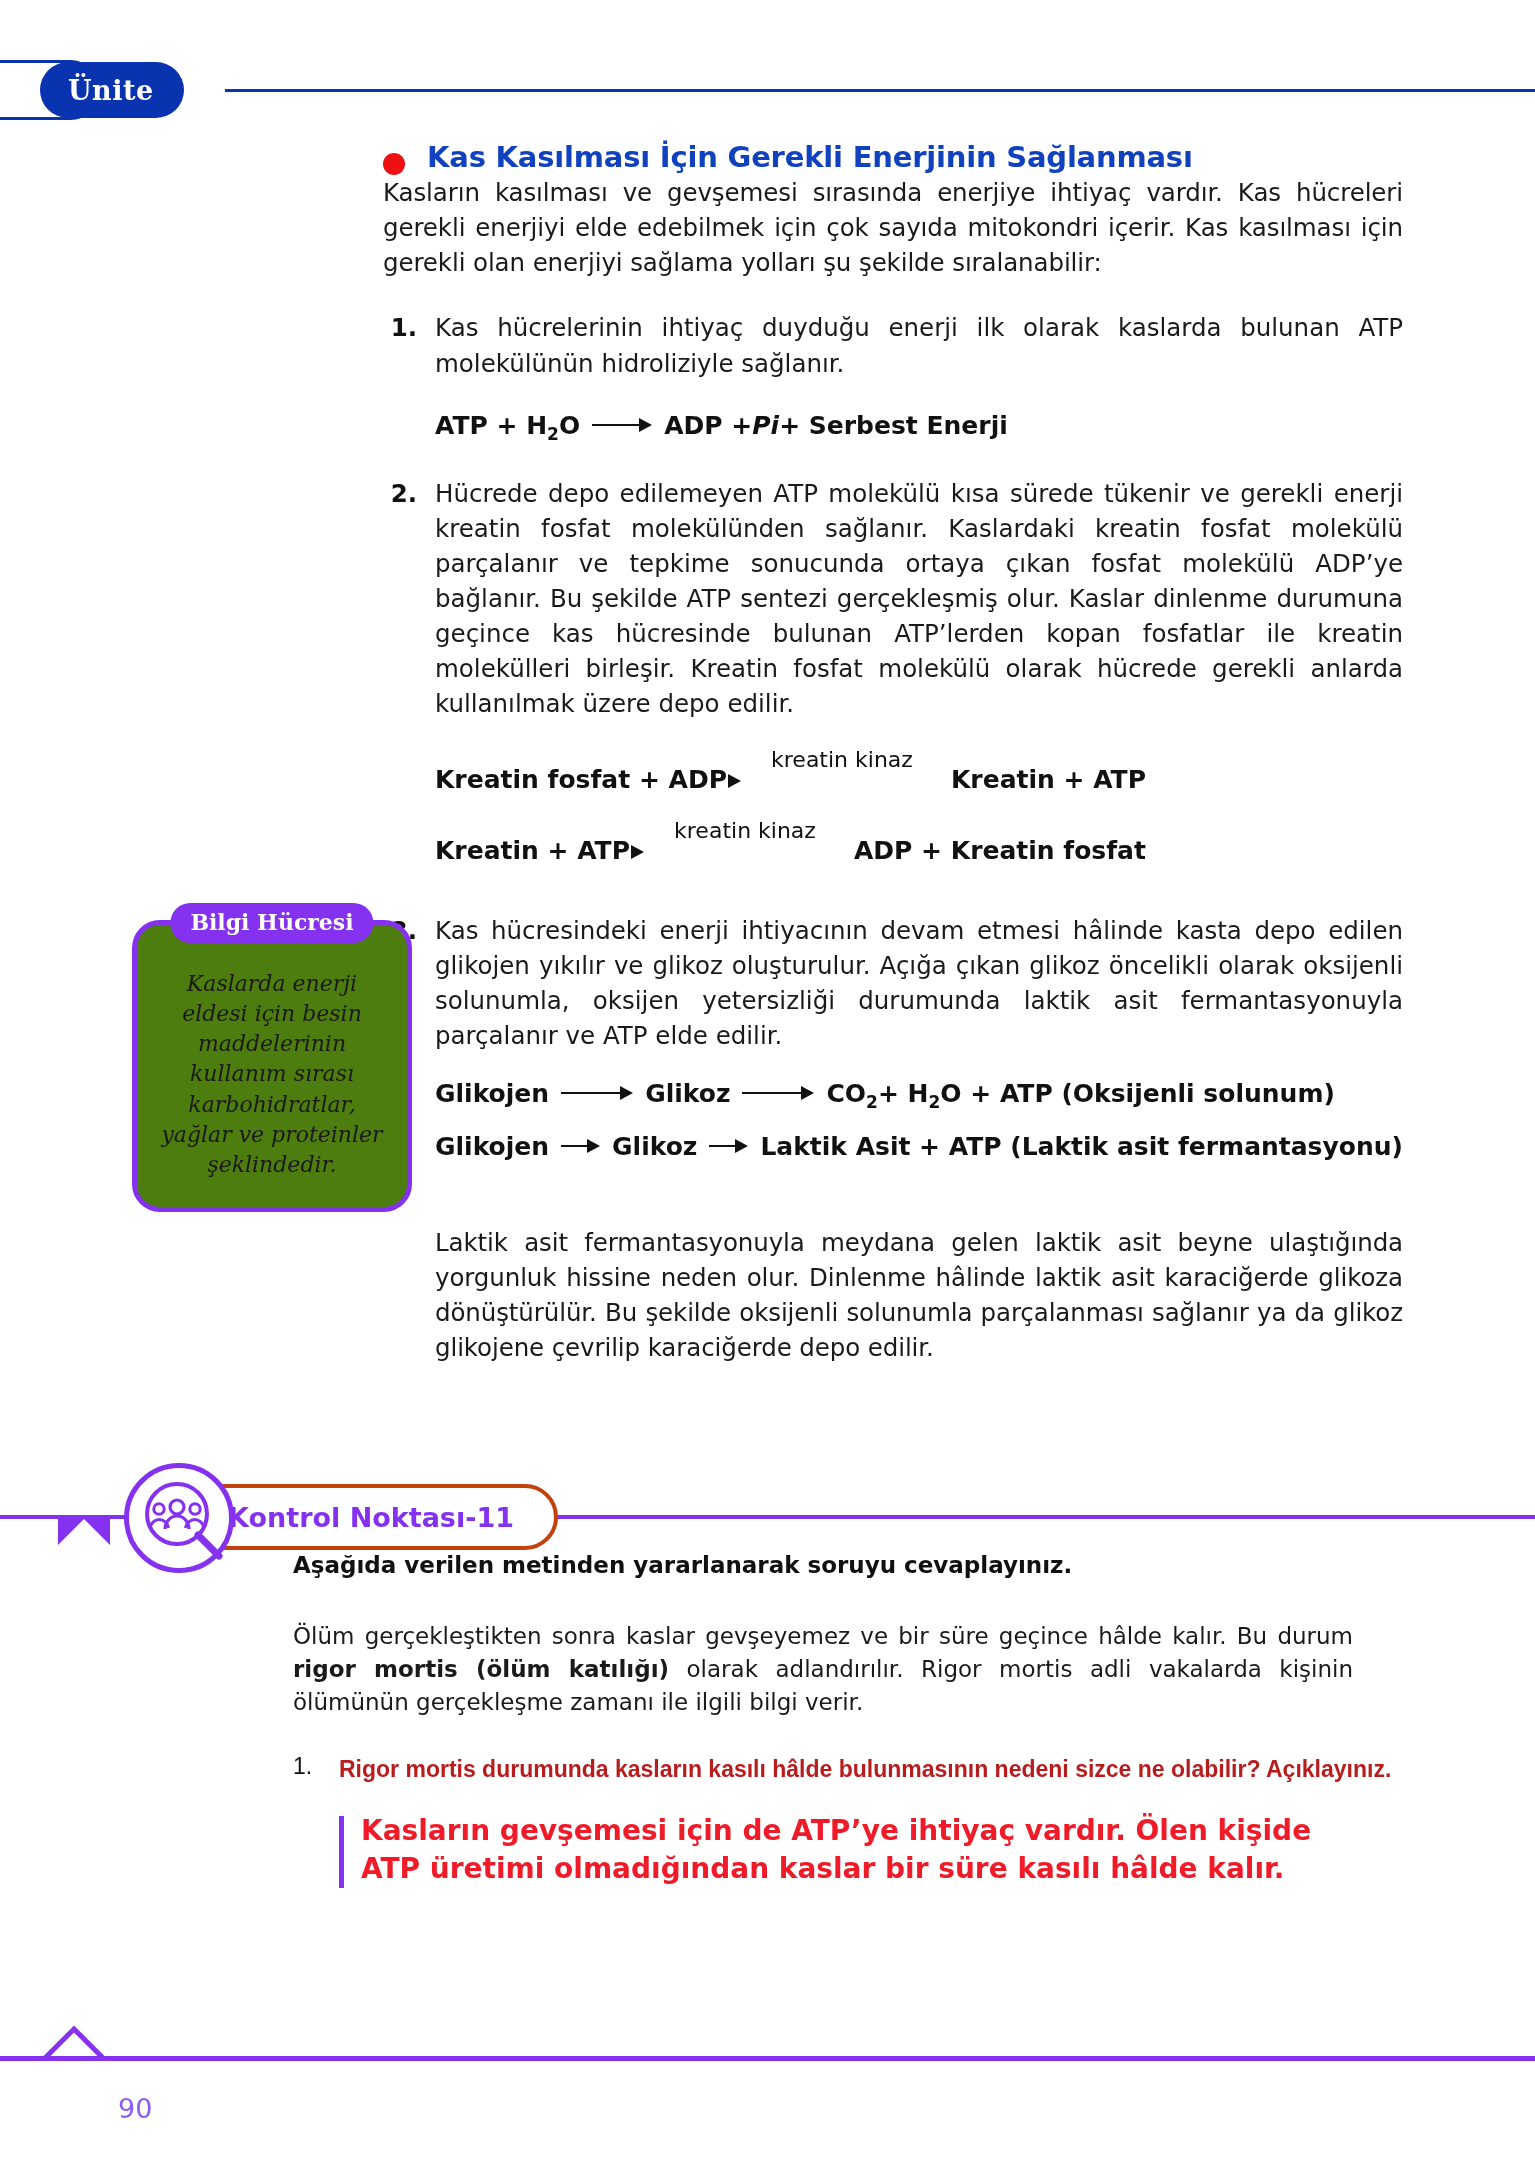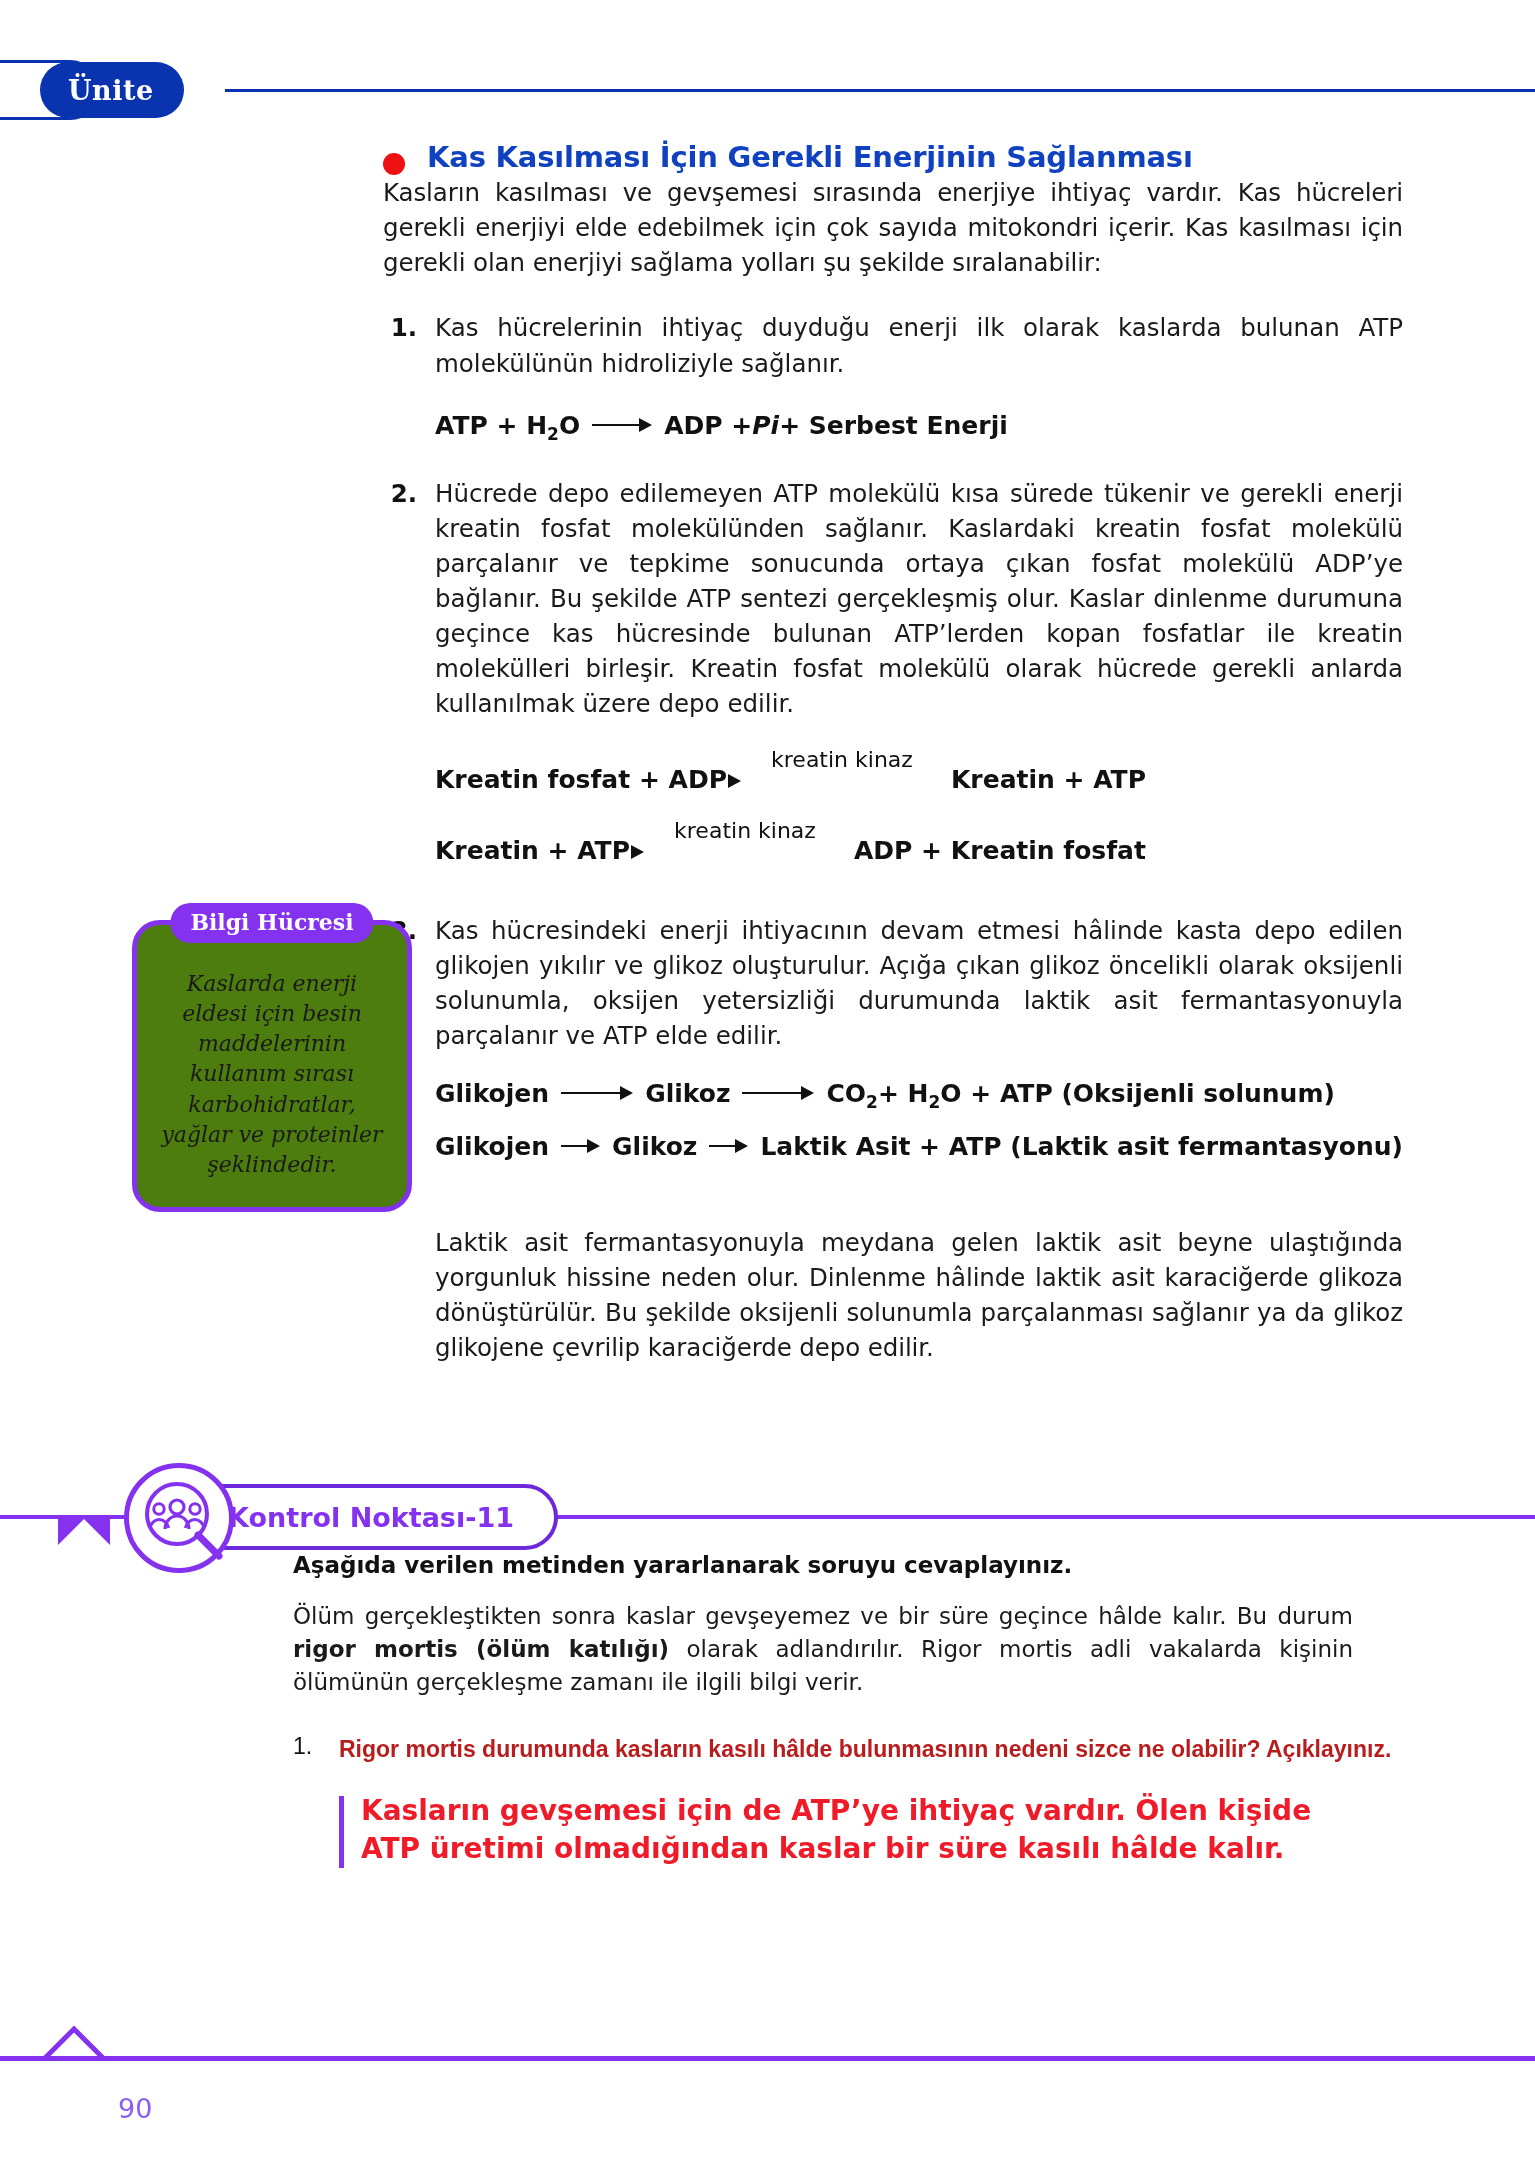--- a/index.html
+++ b/index.html
@@ -266,21 +266,21 @@
     background: #ffffff;
     z-index: 3;
   }
   .kn .icon-circle svg { position: absolute; left: 8px; top: 8px; }
   .kn .label-pill {
     position: absolute;
     left: 172px;
     top: 44px;
     height: 66px;
     padding: 0 40px 0 52px;
-    border: 4px solid #6d28d9;
+    border: 4px solid #c2410c;
     border-radius: 34px;
     background: #ffffff;
     display: flex;
     align-items: center;
     color: #8431f0;
     font-size: 27px;
     font-weight: bold;
     z-index: 2;
   }
   .kn .right-rule {
@@ -296,21 +296,21 @@
   .kn-body {
     position: absolute;
     left: 293px;
     top: 1552px;
     width: 1110px;
   }
   .kn-instruction {
     font-size: 23px;
     font-weight: bold;
     color: #111111;
-    margin: 0 0 22px 0;
+    margin: 0 0 42px 0;
   }
   .kn-passage {
     font-size: 23px;
     line-height: 1.44;
     color: #1a1a1a;
     margin: 0 0 34px 0;
     max-width: 1060px;
     text-align: justify;
   }
   .kn-passage b { font-weight: bold; }

